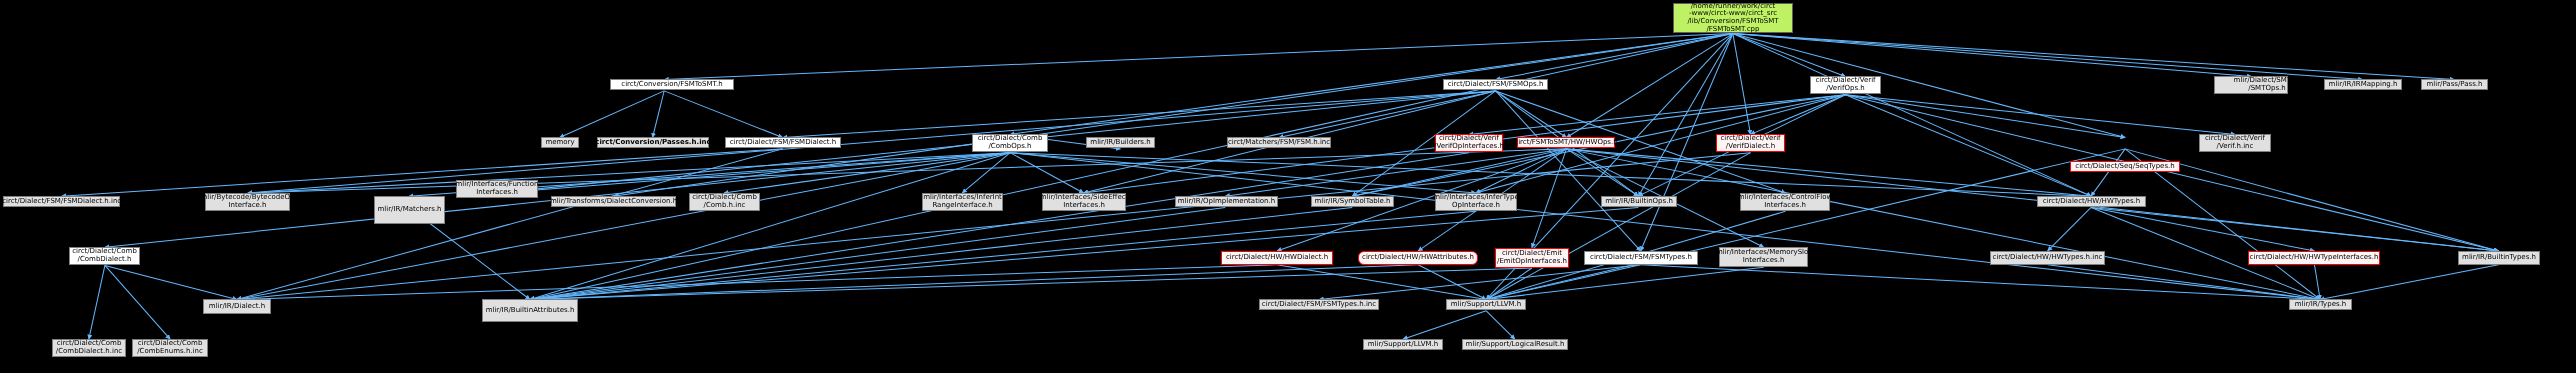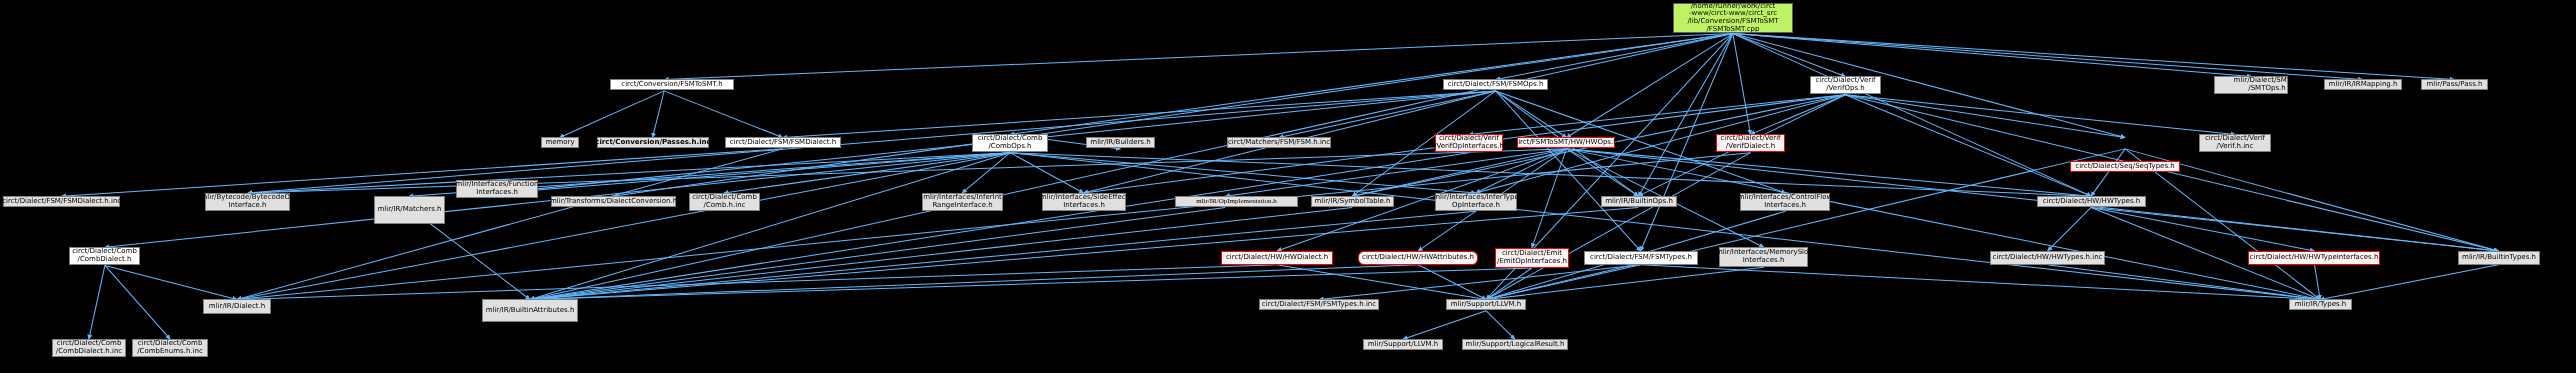--- a/index.html
+++ b/index.html
@@ -162,21 +162,21 @@
       <div class="node " style="left: 374px; top: 196px; width: 71px; height: 28px;">mlir/IR/Matchers.h</div>
       <div class="node " style="left: 456px; top: 180px; width: 82px; height: 18px;">mlir/Interfaces/Function
 Interfaces.h</div>
       <div class="node " style="left: 551px; top: 196px; width: 125px; height: 11.3px;">mlir/Transforms/DialectConversion.h</div>
       <div class="node " style="left: 689px; top: 193px; width: 71px; height: 18px;">circt/Dialect/Comb
 /Comb.h.inc</div>
       <div class="node " style="left: 922px; top: 193px; width: 81px; height: 18px;">mlir/Interfaces/InferInt
 RangeInterface.h</div>
       <div class="node " style="left: 1042px; top: 193px; width: 84px; height: 18px;">mlir/Interfaces/SideEffect
 Interfaces.h</div>
-      <div class="node " style="left: 1175px; top: 196px; width: 123px; height: 11.3px; font-family: Liberation Serif, serif;">mlir/IR/OpImplementation.h</div>
+      <div class="node " style="left: 1175px; top: 196px; width: 103px; height: 11.3px;">mlir/IR/OpImplementation.h</div>
       <div class="node " style="left: 1311px; top: 196px; width: 83px; height: 11.3px;">mlir/IR/SymbolTable.h</div>
       <div class="node " style="left: 1435px; top: 193px; width: 82px; height: 18px;">mlir/Interfaces/InferType
 OpInterface.h</div>
       <div class="node " style="left: 1601px; top: 196px; width: 76px; height: 11.3px;">mlir/IR/BuiltinOps.h</div>
       <div class="node " style="left: 1740px; top: 193px; width: 90px; height: 18px;">mlir/Interfaces/ControlFlow
 Interfaces.h</div>
       <div class="node " style="left: 2037px; top: 196px; width: 109px; height: 11.3px;">circt/Dialect/HW/HWTypes.h</div>
       <div class="node white" style="left: 69px; top: 247px; width: 71px; height: 18px;">circt/Dialect/Comb
 /CombDialect.h</div>
       <div class="node red" style="left: 1221px; top: 251px; width: 112px; height: 14px;">circt/Dialect/HW/HWDialect.h</div>

